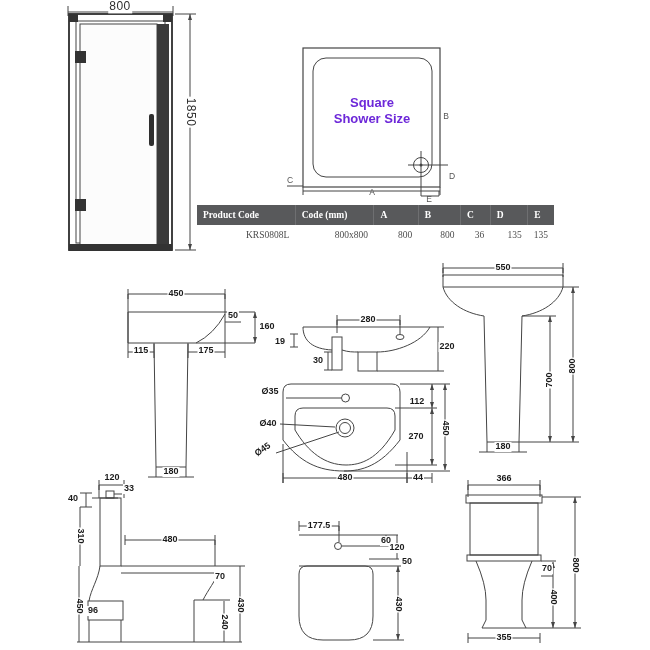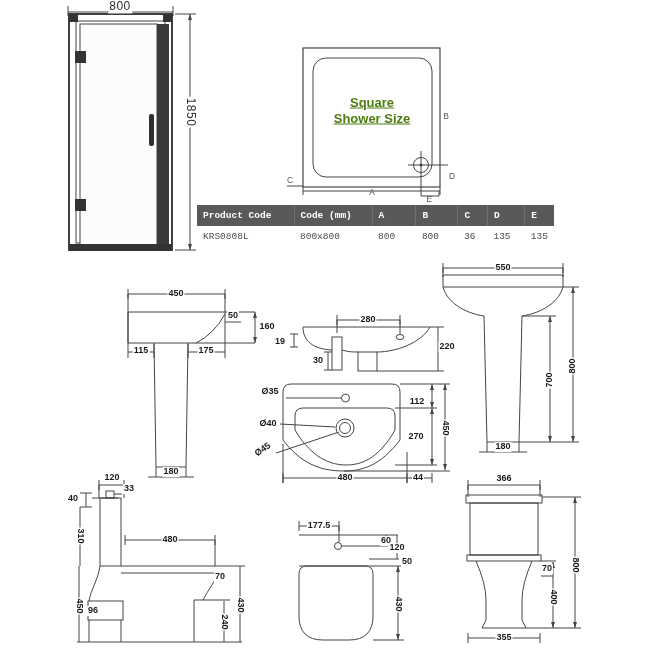--- a/index.html
+++ b/index.html
@@ -7,27 +7,27 @@
         font-family:"Liberation Sans",sans-serif;}
   svg{position:absolute;left:0;top:0;}
   .dim{position:absolute;transform:translate(-50%,-50%);font:bold 9px/1.1 "Liberation Sans",sans-serif;
        color:#1b1b1b;background:#fff;padding:0 1px;white-space:nowrap;z-index:3;}
   .rot90{transform:translate(-50%,-50%) rotate(90deg);}
   .rotm90{transform:translate(-50%,-50%) rotate(-90deg);}
   .rotm35{transform:translate(-50%,-50%) rotate(-35deg);}
   .big{font-weight:400;font-size:12px;color:#2e2e2e;letter-spacing:.5px;}
   .letter{font-weight:400;font-size:8.5px;color:#555;background:transparent;}
   .tray-title{position:absolute;transform:translate(-50%,-50%);font:600 13px/1 "Liberation Sans",sans-serif;
-       color:#4d7c0f;white-space:nowrap;z-index:3;text-decoration:underline;}
+       color:#6d28d9;white-space:nowrap;z-index:3;}
   .spec-table{position:absolute;left:197px;top:205px;width:357px;border-collapse:collapse;z-index:4;
-       font-family:Liberation Mono, monospace;}
+       font-family:Liberation Serif, serif;}
   .spec-table th{background:#58595b;color:#fff;font-size:9.5px;font-weight:bold;text-align:left;
        padding:5px 6px 5px 6px;border-left:1px solid #6e6f71;}
   .spec-table th:first-child{border-left:none;}
-  .spec-table td{background:#fff;color:#4d4d4d;font-size:9.5px;font-weight:400;text-align:left;
+  .spec-table td{background:#fff;color:#4d4d4d;font-size:9.5px;font-weight:400;text-align:right;
        padding:5px 6px 4px 6px;}
 </style>
 </head>
 <body>
 
 <div class="page">
 
 <svg width="650" height="650" viewBox="0 0 650 650">
 
   <g stroke="#454545" fill="none" stroke-width="1">

